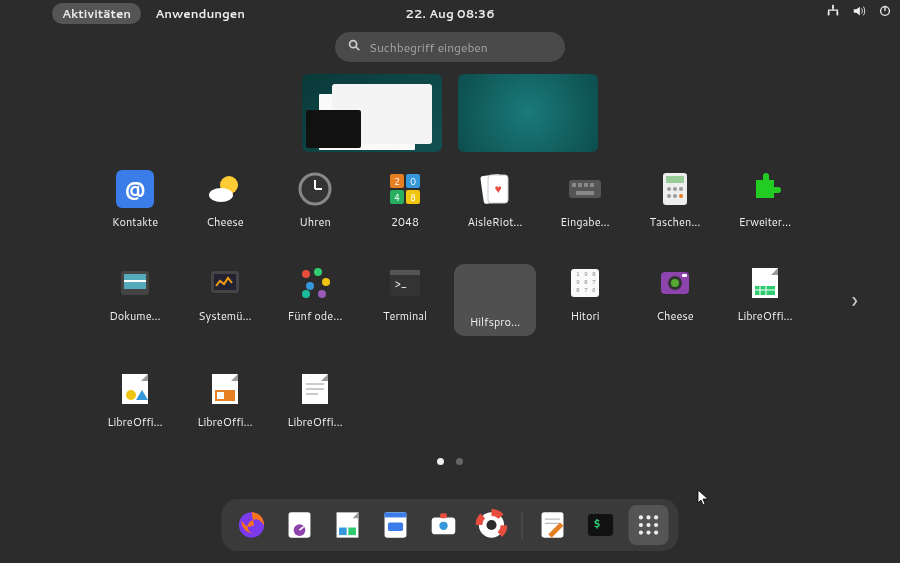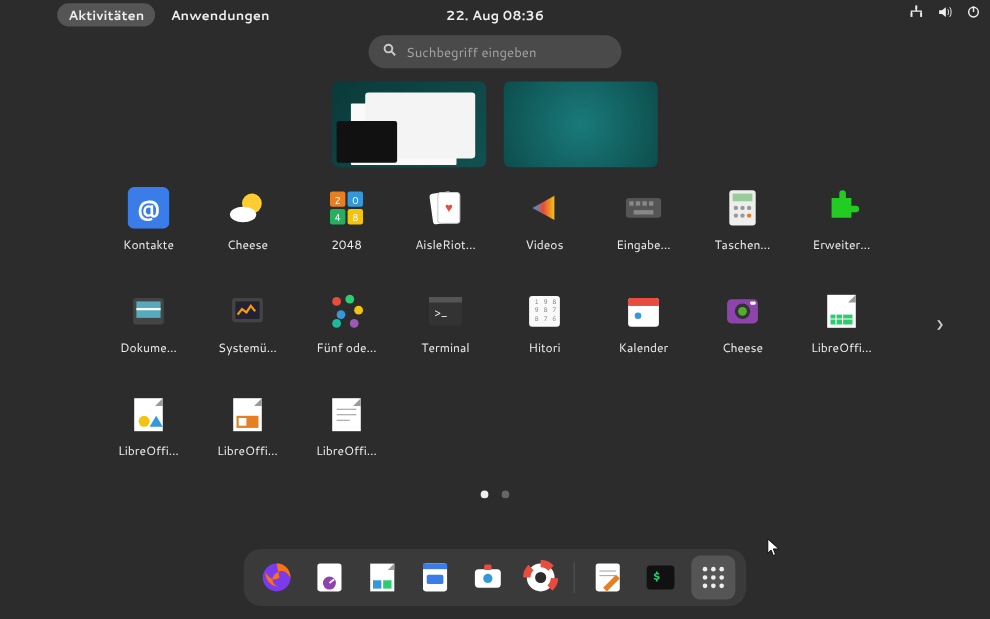--- a/index.html
+++ b/index.html
@@ -98,20 +98,30 @@
         <svg viewBox="0 0 38 38">
           <circle cx="23" cy="15" r="9" fill="#fc3"></circle>
           <ellipse cx="15" cy="25" rx="12" ry="7" fill="#fff"></ellipse>
         </svg>
       </div>
       <div class="lbl">Cheese</div>
     </div>
     <div class="app">
       <div class="ico">
         <svg viewBox="0 0 38 38">
+          <circle cx="19" cy="19" r="15" fill="#333" stroke="#888" stroke-width="3"></circle>
+          <line x1="19" y1="19" x2="19" y2="10" stroke="#fff" stroke-width="2"></line>
+          <line x1="19" y1="19" x2="26" y2="19" stroke="#fff" stroke-width="2"></line>
+        </svg>
+      </div>
+      <div class="lbl">Uhren</div>
+    </div>
+    <div class="app">
+      <div class="ico">
+        <svg viewBox="0 0 38 38">
           <rect x="4" y="4" width="14" height="14" fill="#e67e22" rx="2"></rect>
           <rect x="20" y="4" width="14" height="14" fill="#3498db" rx="2"></rect>
           <rect x="4" y="20" width="14" height="14" fill="#27ae60" rx="2"></rect>
           <rect x="20" y="20" width="14" height="14" fill="#f1c40f" rx="2"></rect>
           <text x="11" y="15" font-size="9" text-anchor="middle" fill="#fff">2</text>
           <text x="27" y="15" font-size="9" text-anchor="middle" fill="#fff">0</text>
           <text x="11" y="31" font-size="9" text-anchor="middle" fill="#fff">4</text>
           <text x="27" y="31" font-size="9" text-anchor="middle" fill="#fff">8</text>
         </svg>
       </div>
@@ -123,35 +133,20 @@
           <rect x="6" y="5" width="20" height="28" rx="3" fill="#fff" transform="rotate(-8 16 19)"></rect>
           <rect x="12" y="5" width="20" height="28" rx="3" fill="#fff" stroke="#ccc"></rect>
           <text x="22" y="23" font-size="12" text-anchor="middle" fill="#e74c3c">♥</text>
         </svg>
       </div>
       <div class="lbl">AisleRiot…</div>
     </div>
     <div class="app">
       <div class="ico">
         <svg viewBox="0 0 38 38">
-          <path d="M8 19L28 8v22z" fill="url(#g1)"></path>
-          <defs>
-            <linearGradient id="g1">
-              <stop stop-color="#3498db"></stop>
-              <stop offset=".5" stop-color="#e74c3c"></stop>
-              <stop offset="1" stop-color="#f1c40f"></stop>
-            </linearGradient>
-          </defs>
-        </svg>
-      </div>
-      <div class="lbl">Videos</div>
-    </div>
-    <div class="app">
-      <div class="ico">
-        <svg viewBox="0 0 38 38">
           <rect x="3" y="10" width="32" height="18" rx="3" fill="#555"></rect>
           <rect x="6" y="13" width="4" height="4" fill="#888"></rect>
           <rect x="12" y="13" width="4" height="4" fill="#888"></rect>
           <rect x="18" y="13" width="4" height="4" fill="#888"></rect>
           <rect x="24" y="13" width="4" height="4" fill="#888"></rect>
           <rect x="10" y="21" width="18" height="4" fill="#888"></rect>
         </svg>
       </div>
       <div class="lbl">Eingabe…</div>
     </div>
@@ -213,20 +208,29 @@
     </div>
     <div class="app">
       <div class="ico">
         <svg viewBox="0 0 38 38">
           <rect x="4" y="6" width="30" height="26" rx="3" fill="#333"></rect>
           <rect x="4" y="6" width="30" height="5" fill="#555"></rect>
           <text x="9" y="24" font-size="11" fill="#eee">&gt;_</text>
         </svg>
       </div>
       <div class="lbl">Terminal</div>
+    </div>
+    <div class="app folder">
+      <div class="ico">
+        <span style="background:#48a"></span>
+        <span style="background:#e74c3c"></span>
+        <span style="background:#f39c12"></span>
+        <span style="background:#2ecc71"></span>
+      </div>
+      <div class="lbl">Hilfspro…</div>
     </div>
     <div class="app">
       <div class="ico">
         <svg viewBox="0 0 38 38">
           <rect x="5" y="5" width="28" height="28" rx="3" fill="#fafafa"></rect>
           <g fill="#888" font-size="6">
             <text x="10" y="12">1</text>
             <text x="18" y="12">9</text>
             <text x="26" y="12">8</text>
             <text x="10" y="20">9</text>
@@ -236,31 +240,20 @@
             <text x="18" y="28">7</text>
             <text x="26" y="28">6</text>
           </g>
         </svg>
       </div>
       <div class="lbl">Hitori</div>
     </div>
     <div class="app">
       <div class="ico">
         <svg viewBox="0 0 38 38">
-          <rect x="5" y="7" width="28" height="26" rx="3" fill="#fff"></rect>
-          <rect x="5" y="7" width="28" height="7" fill="#e74c3c" rx="3"></rect>
-          <rect x="5" y="11" width="28" height="3" fill="#e74c3c"></rect>
-          <circle cx="14" cy="23" r="3" fill="#3498db"></circle>
-        </svg>
-      </div>
-      <div class="lbl">Kalender</div>
-    </div>
-    <div class="app">
-      <div class="ico">
-        <svg viewBox="0 0 38 38">
           <rect x="5" y="8" width="28" height="22" rx="4" fill="#8e44ad"></rect>
           <circle cx="19" cy="19" r="7" fill="#333"></circle>
           <circle cx="19" cy="19" r="4" fill="#5a3"></circle>
           <rect x="26" y="10" width="5" height="3" fill="#fff" rx="1"></rect>
         </svg>
       </div>
       <div class="lbl">Cheese</div>
     </div>
     <div class="app">
       <div class="ico">

